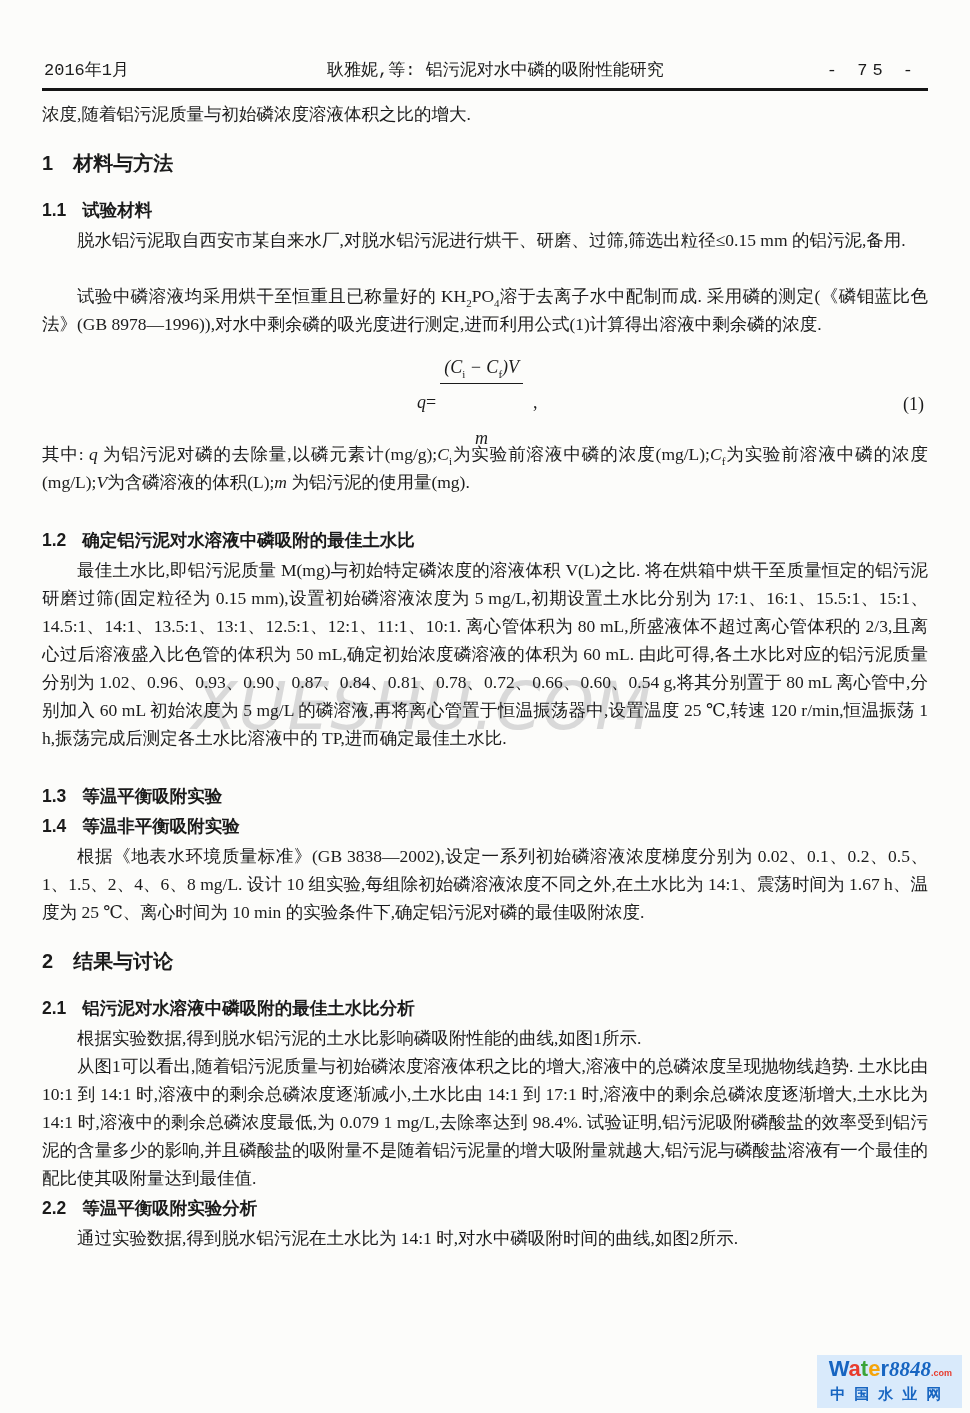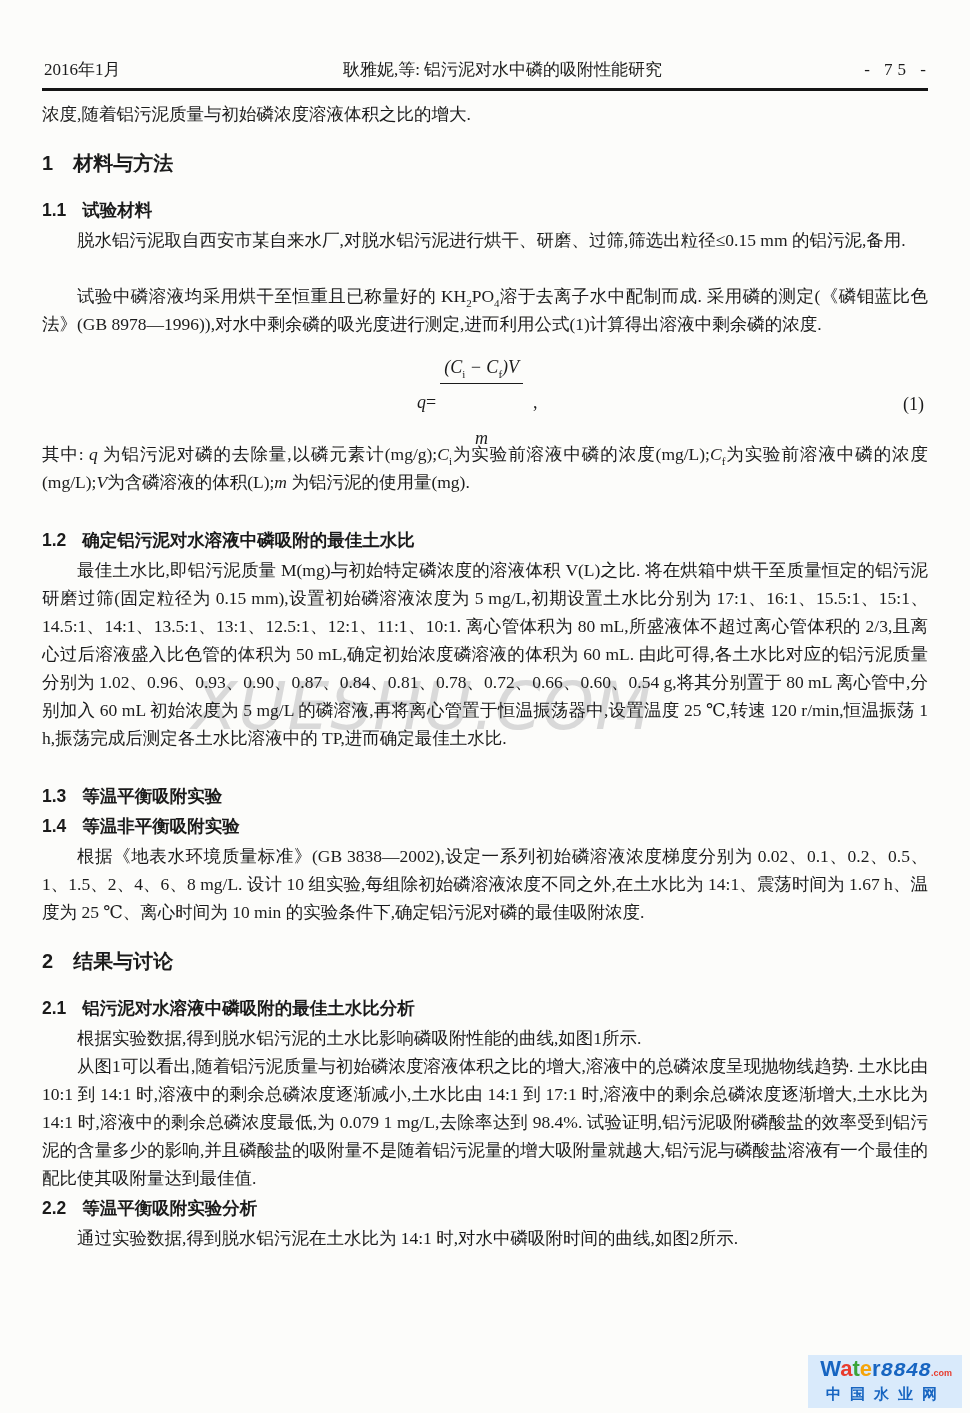--- a/index.html
+++ b/index.html
@@ -8,26 +8,27 @@
     width: 970px;
     height: 1413px;
     background: #fcfcfa;
     overflow: hidden;
     font-family: "Liberation Serif", "DejaVu Serif", serif;
     color: #1b1b1b;
   }
   
   .header {
     position: absolute;
-    top: 58px; left: 44px; right: 39px;
+    top: 58px; left: 44px; right: 52px;
     display: flex;
     justify-content: space-between;
     align-items: baseline;
     font-size: 17px;
     z-index: 2;
+    font-family: Liberation Mono, monospace;
   }
   .header .date { min-width: 120px; }
   .header .running-title { text-align: center; flex: 1; }
   .header .page-no { min-width: 90px; text-align: right; letter-spacing: 5px; }
   .head-rule {
     position: absolute;
     top: 88px; left: 42px; right: 42px;
     border-top: 3px solid #151515;
     z-index: 2;
   }
@@ -117,21 +118,21 @@
     right: 8px; bottom: 5px;
     background: #d9eafb;
     padding: 3px 10px 4px 12px;
     z-index: 3;
     font-family: "Liberation Sans", "DejaVu Sans", sans-serif;
     text-align: center;
   }
   .logo-line1 { white-space: nowrap; line-height: 22px; }
   .logo-water { font-weight: bold; font-size: 22px; letter-spacing: 0; }
   .logo-number {
-    font-family: Liberation Mono, monospace;
+    font-family: Liberation Serif, serif;
     font-style: italic;
     font-size: 21px;
     font-weight: bold;
   }
   .logo-dotcom { font-size: 9px; font-weight: bold; vertical-align: baseline; }
   .logo-line2 {
     font-size: 15px;
     font-weight: bold;
     letter-spacing: 9px;
     line-height: 19px;

